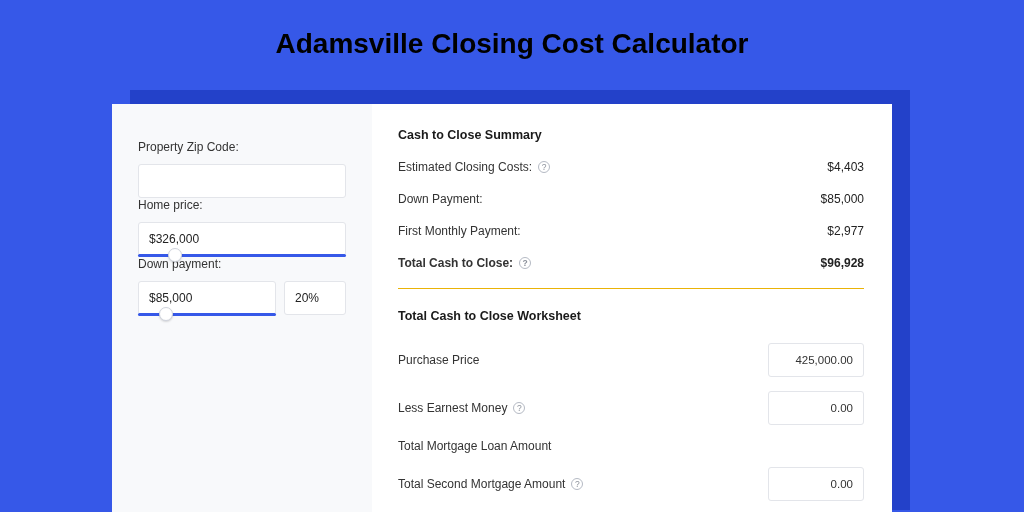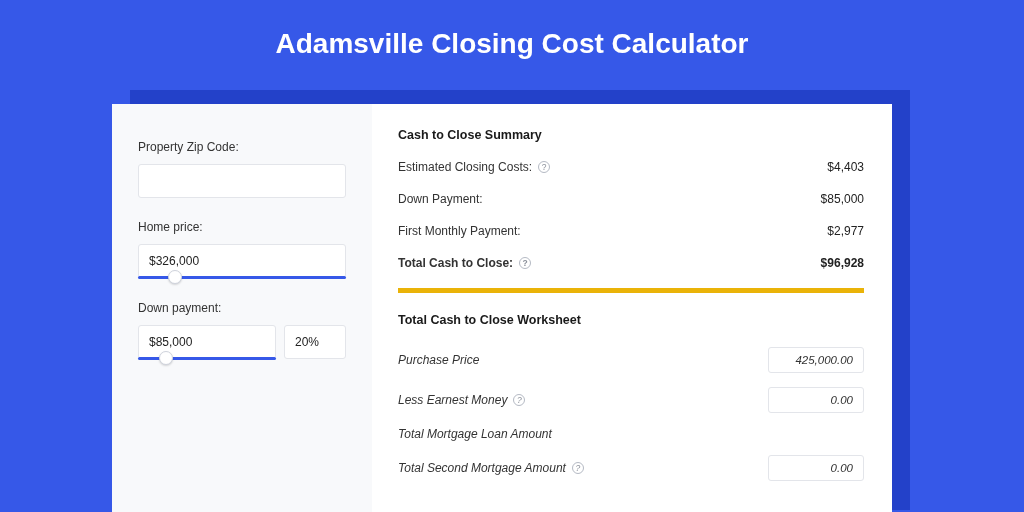--- a/index.html
+++ b/index.html
@@ -4,21 +4,21 @@
 <style>
   * { box-sizing: border-box; margin: 0; padding: 0; }
   html, body { width: 1024px; height: 512px; overflow: hidden; }
   body {
     font-family: -apple-system, BlinkMacSystemFont, "Segoe UI", Arial, sans-serif;
     background: #3658E8;
     color: #1a1a1a;
   }
   .page-title {
     text-align: center;
-    color: #ffffff;
+    color: #000000;
     font-size: 28px;
     font-weight: 700;
     padding: 28px 0 26px 0;
   }
   .card-shadow {
     position: absolute;
     left: 130px;
     top: 90px;
     width: 780px;
     height: 420px;
@@ -34,21 +34,21 @@
     display: flex;
     overflow: hidden;
   }
   .sidebar {
     width: 260px;
     background: #f8f9fb;
     padding: 36px 26px 0 26px;
     font-size: 12px;
     color: #222;
   }
-  .sidebar .field { margin-bottom: 22px; }
+  .sidebar .field { }
   .sidebar label {
     display: block;
     font-size: 12px;
     color: #333;
     margin-bottom: 10px;
   }
   .sidebar .link {
     color: #3658E8;
     cursor: pointer;
     text-decoration: none;
@@ -118,37 +118,37 @@
     width: 12px; height: 12px;
     border: 1px solid #b5bac4;
     border-radius: 50%;
     color: #8a8f99;
     font-size: 8.5px;
     line-height: 1;
     cursor: pointer;
   }
   .worksheet {
     margin-top: 12px;
-    border-top: 5px solid #eab308;
+    border-top: 1px solid #eab308;
     padding-top: 20px;
   }
   .ws-input {
     background: #fff;
     border: 1px solid #e3e5ea;
     border-radius: 3px;
-    height: 26px;
+    height: 34px;
     min-width: 96px;
     padding: 0 10px;
     font-size: 11.5px;
     color: #333;
     display: flex;
     align-items: center;
     justify-content: flex-end;
   }
-  .ws-row { margin-bottom: 14px; font-style: italic; }
+  .ws-row { margin-bottom: 14px; }
   .ws-heading { font-size: 12.5px; font-weight: 700; margin-bottom: 20px; }
 </style>
 </head>
 <body>
 
 <h1 class="page-title">Adamsville Closing Cost Calculator</h1>
 
 <div class="card-shadow"></div>
 
 <div class="card">

